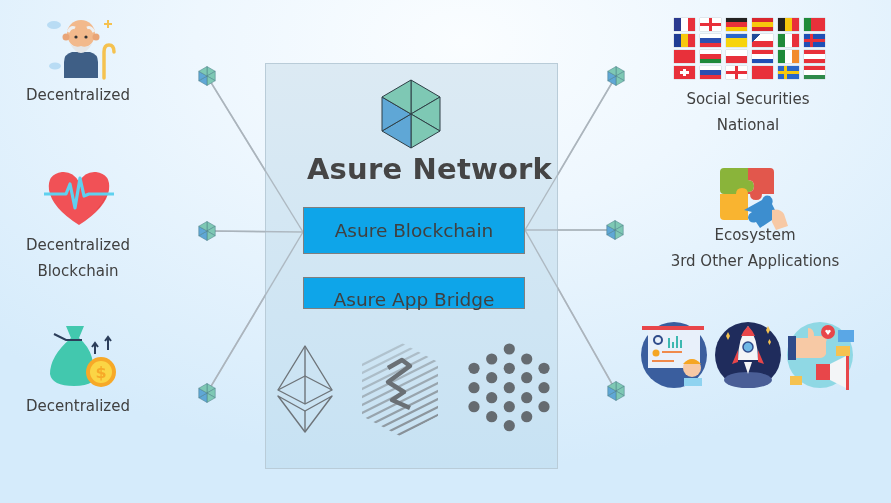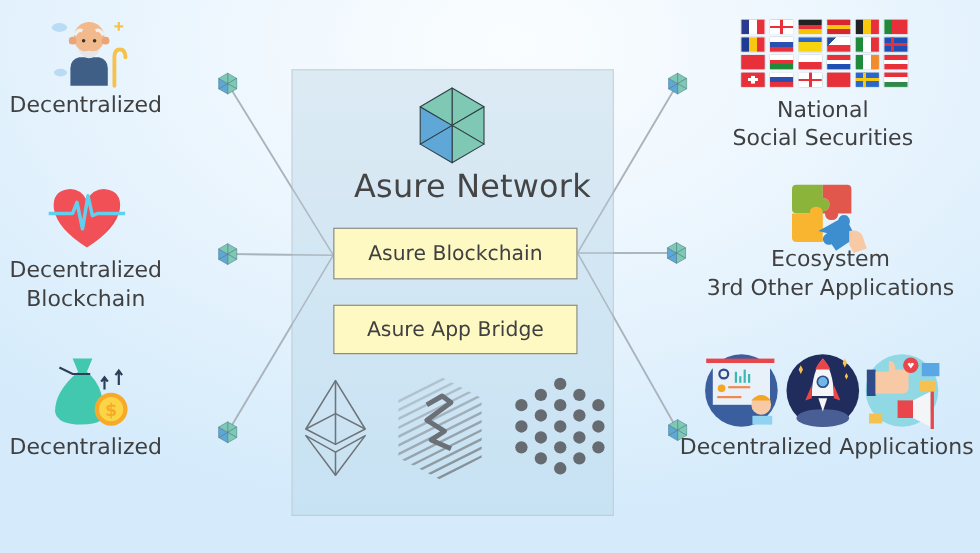--- a/index.html
+++ b/index.html
@@ -10,30 +10,30 @@
   }
   .abs { position:absolute; }
   #wires { position:absolute; left:0; top:0; width:891px; height:503px; }
   .panel {
     position:absolute; left:265px; top:63px; width:293px; height:406px;
     background: linear-gradient(180deg, #dceaf3 0%, #c7e2f3 100%);
     border:1px solid #b9ccd8; box-sizing:border-box;
   }
   .title {
     position:absolute; left:265px; top:152px; width:329px; text-align:center;
-    font-size:29px; font-weight:normal; color:#454545; letter-spacing:0.2px;
+    font-size:29px; font-weight:bold; color:#454545; letter-spacing:0.2px;
   }
   .box {
-    position:absolute; background:#fef9c3; border:1px solid #7f7f7f; box-sizing:border-box;
+    position:absolute; background:#0ea5e9; border:1px solid #7f7f7f; box-sizing:border-box;
     font-size:18.5px; color:#404040; text-align:center;
   }
   .box.chain { left:303px; top:207px; width:222px; height:47px; line-height:45px; }
-  .box.bridge { left:303px; top:277px; width:222px; height:45px; line-height:43px; }
+  .box.bridge { left:303px; top:277px; width:222px; height:32px; line-height:43px; }
   .label {
-    position:absolute; text-align:center; font-size:20px; color:#404040; line-height:26px;
+    position:absolute; text-align:center; font-size:15px; color:#404040; line-height:26px;
   }
   .label span { display:block; white-space:nowrap; }
   .icon { position:absolute; }
 </style>
 </head>
 <body>
 
 <svg id="wires" viewBox="0 0 891 503">
   <g stroke="#b4bbc2" stroke-width="1.6" fill="none">
     <line x1="207" y1="76" x2="303" y2="232"></line>
@@ -250,22 +250,22 @@
     <div style="position: absolute; left: 104px; top: 32px; width: 21px; height: 13px; box-shadow: rgb(153, 153, 153) 0px 0px 1px; background: linear-gradient(90deg, rgb(31, 138, 58) 0px, rgb(31, 138, 58) 33%, rgb(255, 255, 255) 33%, rgb(255, 255, 255) 66%, rgb(242, 139, 44) 66%);"></div>
     <div style="position: absolute; left: 130px; top: 32px; width: 21px; height: 13px; box-shadow: rgb(153, 153, 153) 0px 0px 1px; background: linear-gradient(rgb(232, 48, 58) 0px, rgb(232, 48, 58) 33%, rgb(255, 255, 255) 33%, rgb(255, 255, 255) 66%, rgb(232, 48, 58) 66%);"></div>
     <div style="position: absolute; left: 0px; top: 48px; width: 21px; height: 13px; box-shadow: rgb(153, 153, 153) 0px 0px 1px; background: linear-gradient(90deg, transparent 42%, rgb(255, 255, 255) 42%, rgb(255, 255, 255) 58%, transparent 58%) 0px 3px / 100% 7px no-repeat, linear-gradient(transparent 40%, rgb(255, 255, 255) 40%, rgb(255, 255, 255) 60%, transparent 60%) 6px 0px / 9px 100% no-repeat, rgb(232, 48, 58);"></div>
     <div style="position: absolute; left: 26px; top: 48px; width: 21px; height: 13px; box-shadow: rgb(153, 153, 153) 0px 0px 1px; background: linear-gradient(rgb(255, 255, 255) 0px, rgb(255, 255, 255) 33%, rgb(42, 79, 176) 33%, rgb(42, 79, 176) 66%, rgb(232, 48, 58) 66%);"></div>
     <div style="position: absolute; left: 52px; top: 48px; width: 21px; height: 13px; box-shadow: rgb(153, 153, 153) 0px 0px 1px; background: linear-gradient(90deg, transparent 44%, rgb(232, 48, 58) 44%, rgb(232, 48, 58) 56%, transparent 56%), linear-gradient(rgb(255, 255, 255) 42%, rgb(232, 48, 58) 42%, rgb(232, 48, 58) 58%, rgb(255, 255, 255) 58%);"></div>
     <div style="position: absolute; left: 78px; top: 48px; width: 21px; height: 13px; box-shadow: rgb(153, 153, 153) 0px 0px 1px; background: rgb(232, 48, 58);"></div>
     <div style="position: absolute; left: 104px; top: 48px; width: 21px; height: 13px; box-shadow: rgb(153, 153, 153) 0px 0px 1px; background: linear-gradient(90deg, transparent 30%, rgb(247, 200, 13) 30%, rgb(247, 200, 13) 42%, transparent 42%), linear-gradient(rgb(42, 103, 201) 40%, rgb(247, 200, 13) 40%, rgb(247, 200, 13) 60%, rgb(42, 103, 201) 60%);"></div>
     <div style="position: absolute; left: 130px; top: 48px; width: 21px; height: 13px; box-shadow: rgb(153, 153, 153) 0px 0px 1px; background: linear-gradient(rgb(232, 48, 58) 0px, rgb(232, 48, 58) 33%, rgb(255, 255, 255) 33%, rgb(255, 255, 255) 66%, rgb(47, 138, 74) 66%);"></div>
   </div>
 <div class="label" style="left:660px;top:86px;width:176px">
+  <span>Social Securities</span>
   <span>National</span>
-  <span>Social Securities</span>
 </div>
 
 <svg class="icon" style="left:718px;top:166px;width:72px;height:68px" viewBox="0 0 72 68">
   <path d="M6 2 L30 2 L30 14 Q36 14 36 20 Q36 26 30 26 L30 28 L6 28 Q2 28 2 24 L2 6 Q2 2 6 2Z" fill="#8ab43a"></path>
   <path d="M30 2 L52 2 Q56 2 56 6 L56 28 L44 28 Q44 34 38 34 Q32 34 32 28 L30 28 L30 26 Q36 26 36 20 Q36 14 30 14Z" fill="#e2574c"></path>
   <path d="M2 28 L18 28 Q18 22 24 22 Q30 22 30 28 L30 54 L6 54 Q2 54 2 50Z" fill="#f9b430"></path>
   <path d="M26 44 L44 34 Q46 28 52 30 Q56 34 54 38 L60 50 L42 62 L38 56 Q32 58 30 52 Q30 48 34 46Z" fill="#3d8ecf"></path>
   <path d="M54 44 Q62 42 66 48 L70 60 L58 64 L54 56Z" fill="#f7c9a5"></path>
 </svg>
 <div class="label" style="left:642px;top:222px;width:226px">
@@ -308,14 +308,13 @@
     <path d="M185 11 Q188 8 188 12 Q188 8 191 11 L188 15Z" fill="#fff"></path>
     <rect x="198" y="10" width="16" height="12" fill="#5aa7e6"></rect>
     <rect x="176" y="44" width="14" height="16" fill="#e8464a"></rect>
     <path d="M190 44 L206 36 L206 68 L190 60Z" fill="#f3f5f7"></path>
     <rect x="206" y="34" width="3" height="36" fill="#e8464a"></rect>
     <rect x="150" y="56" width="12" height="9" fill="#f5c250"></rect>
     <rect x="196" y="26" width="14" height="10" fill="#f5c250"></rect>
   </g>
 </svg>
 <div class="label" style="left:618px;top:393px;width:266px">
-  <span>Decentralized Applications</span>
 </div>
 
 </body></html>

